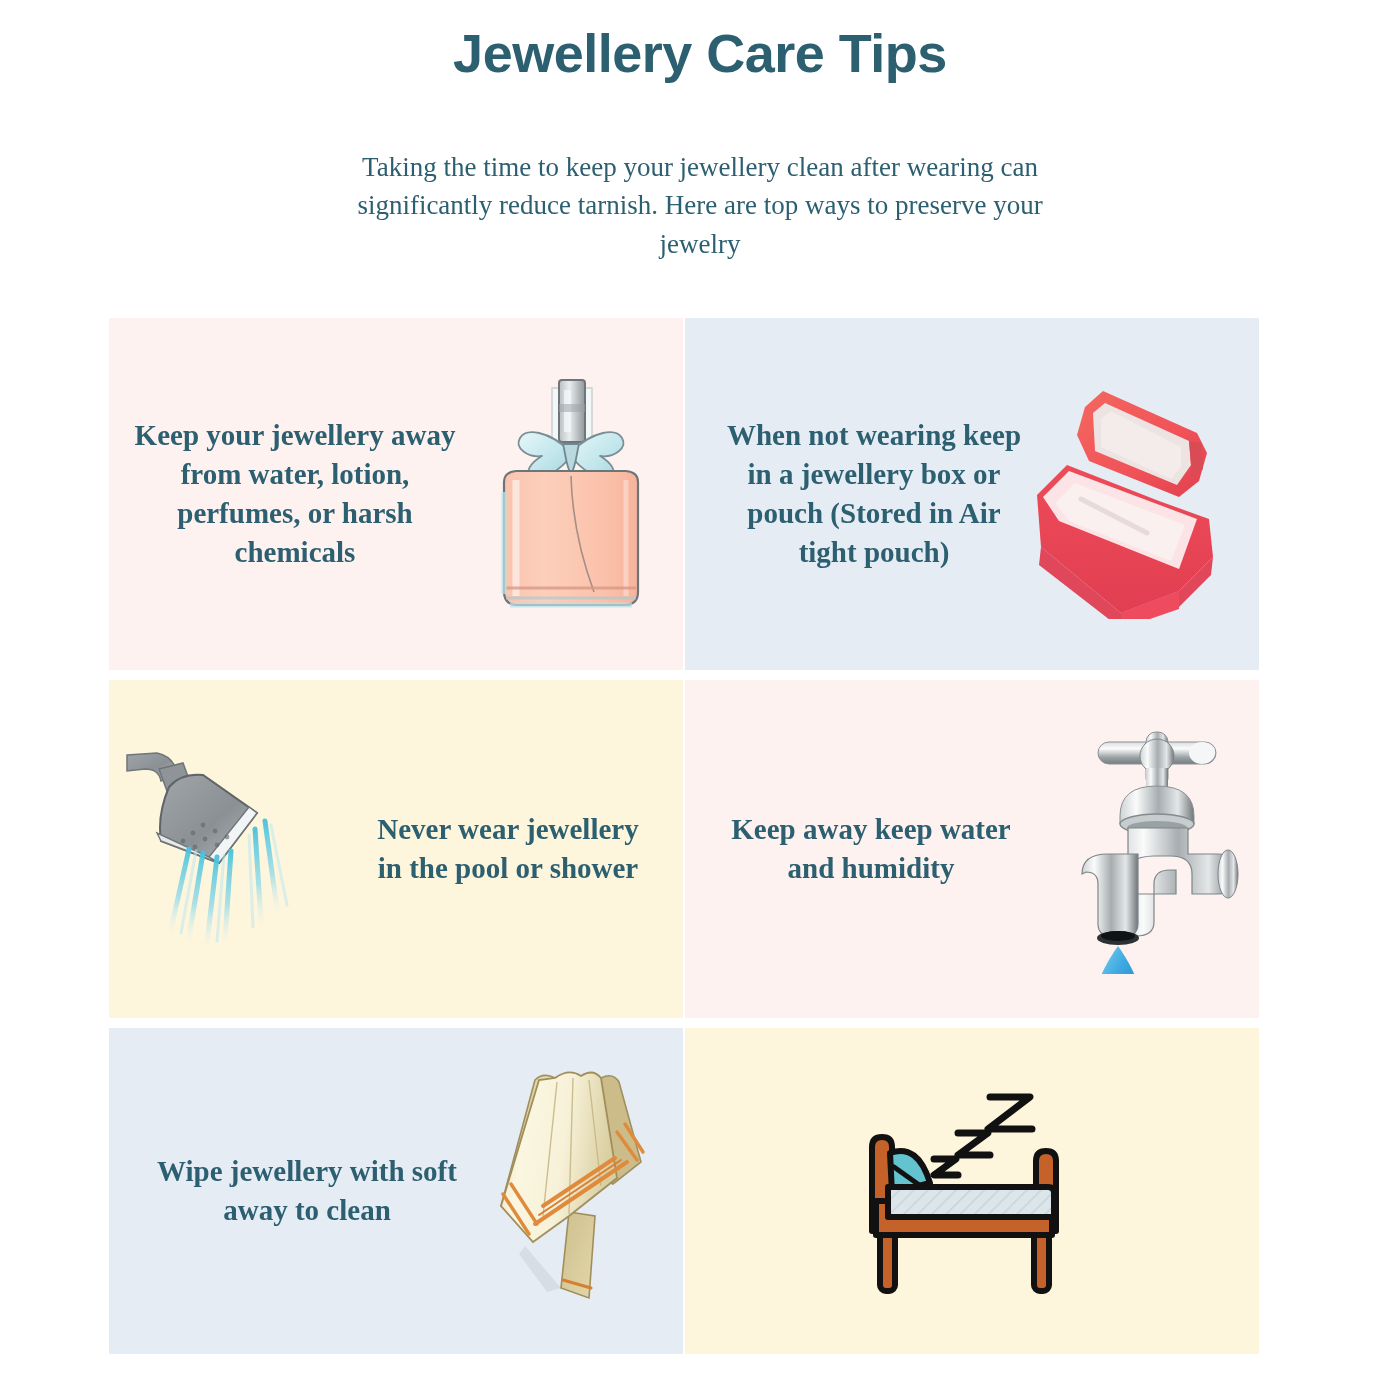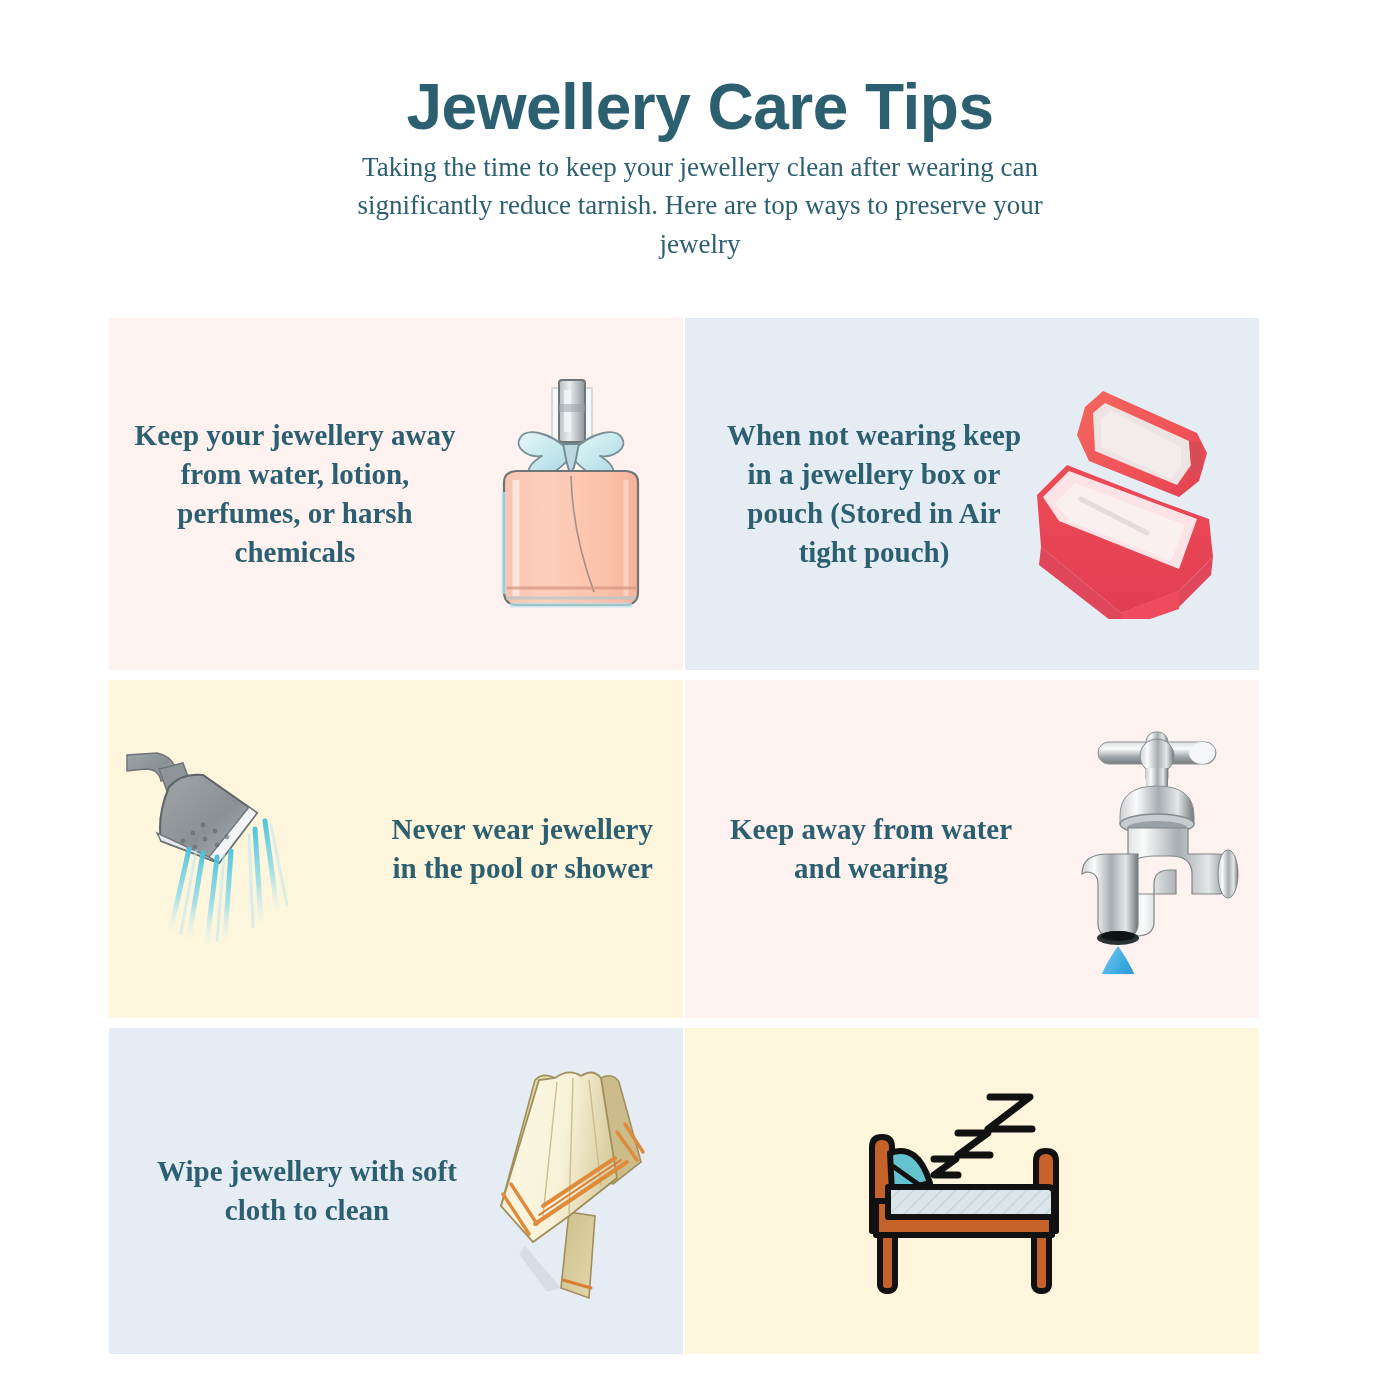--- a/index.html
+++ b/index.html
@@ -9,25 +9,24 @@
     font-family:"Liberation Sans", sans-serif;
     overflow:hidden;
   }
   .page{position:relative;width:1400px;height:1400px;}
 
   .title{
     position:absolute;left:0;top:24px;width:1400px;
     text-align:center;
     font-family:"Liberation Sans", sans-serif;
     font-weight:bold;
-    font-size:64px;
+    font-size:54px;
     letter-spacing:-0.5px;
     color:#2C5F70;
     line-height:1.1;
-    margin-top:48px;
   }
   .subtitle{
     position:absolute;left:350px;top:148px;width:700px;
     text-align:center;
     font-family:"Liberation Serif", serif;
     font-size:27px;
     line-height:1.42;
     color:#2C5F70;
   }
 
@@ -56,21 +55,21 @@
   .card-text{
     font-family:"Liberation Serif", serif;
     font-weight:bold;
     font-size:29px;
     line-height:1.34;
     color:#2C5F70;
     text-align:center;
     box-sizing:border-box;
   }
   .card.text-left .card-text{width:350px;padding-left:22px;}
-  .card.text-right .card-text{width:320px;padding-right:30px;text-align:right;}
+  .card.text-right .card-text{width:320px;padding-right:30px;}
 
   .card-art{
     flex:1 1 auto;
     display:flex;
     align-items:center;
     justify-content:center;
     height:100%;
   }
   .card-art svg{display:block;}
 </style>
@@ -217,21 +216,21 @@
             <line x1="85" y1="122" x2="70" y2="204"></line>
             <line x1="113" y1="126" x2="106" y2="212"></line>
             <line x1="138" y1="106" x2="142" y2="198"></line>
             <line x1="160" y1="96" x2="176" y2="176"></line>
           </g>
         </svg>
       </div>
     </div>
 
     <div class="card bg-pink text-left">
-      <div class="card-text">Keep away from water and wearing</div>
+      <div class="card-text">Keep away keep water and humidity</div>
       <div class="card-art">
         <svg width="210" height="250" viewBox="0 0 210 250" aria-hidden="true">
           <defs>
             <linearGradient id="chromeV" x1="0" y1="0" x2="1" y2="0">
               <stop offset="0%" stop-color="#CFD3D5"></stop>
               <stop offset="22%" stop-color="#FAFBFB"></stop>
               <stop offset="52%" stop-color="#A7ADB0"></stop>
               <stop offset="78%" stop-color="#E4E7E8"></stop>
               <stop offset="100%" stop-color="#70777A"></stop>
             </linearGradient>
@@ -268,21 +267,21 @@
 
           <ellipse cx="186" cy="150" rx="10" ry="24" fill="url(#chromeV)" stroke="#7E8588" stroke-width="1"></ellipse>
 
           <path d="M76 222 C76 222 56 250 56 264 C56 278 65 287 76 287 C87 287 96 278 96 264 C96 250 76 222 76 222 Z" fill="url(#dropG)"></path>
           <path d="M68 258 C66 266 67 274 71 279" stroke="#BFE6F8" stroke-width="3.2" fill="none" stroke-linecap="round" opacity="0.9"></path>
         </svg>
       </div>
     </div>
 
     <div class="card bg-blue text-left">
-      <div class="card-text">Wipe jewellery with soft cloth to clean</div>
+      <div class="card-text">Wipe jewellery with soft away to clean</div>
       <div class="card-art">
         <svg width="200" height="250" viewBox="0 0 200 250" aria-hidden="true">
           <defs>
             <linearGradient id="clothMain" x1="0" y1="0" x2="1" y2="0.2">
               <stop offset="0%" stop-color="#E8DFB8"></stop>
               <stop offset="25%" stop-color="#FBF6E0"></stop>
               <stop offset="60%" stop-color="#F7F1D8"></stop>
               <stop offset="100%" stop-color="#D9CEA0"></stop>
             </linearGradient>
             <linearGradient id="clothSideL" x1="0" y1="0" x2="1" y2="0">

